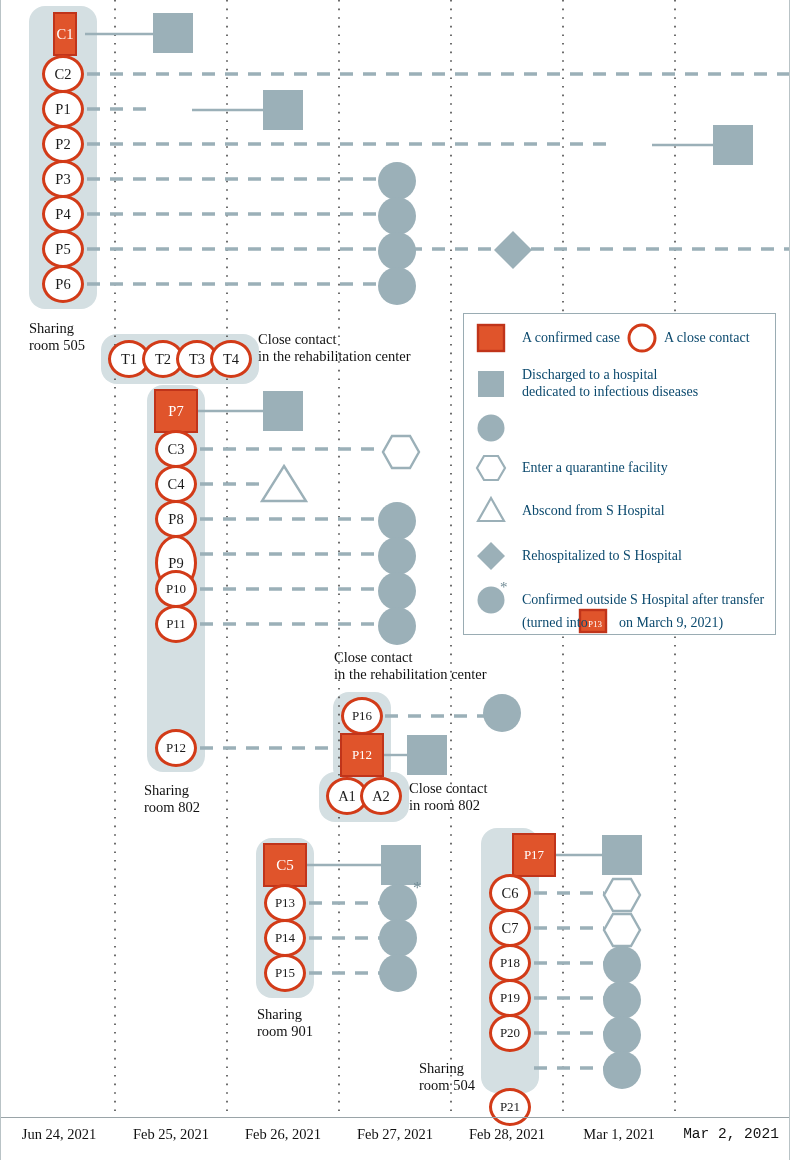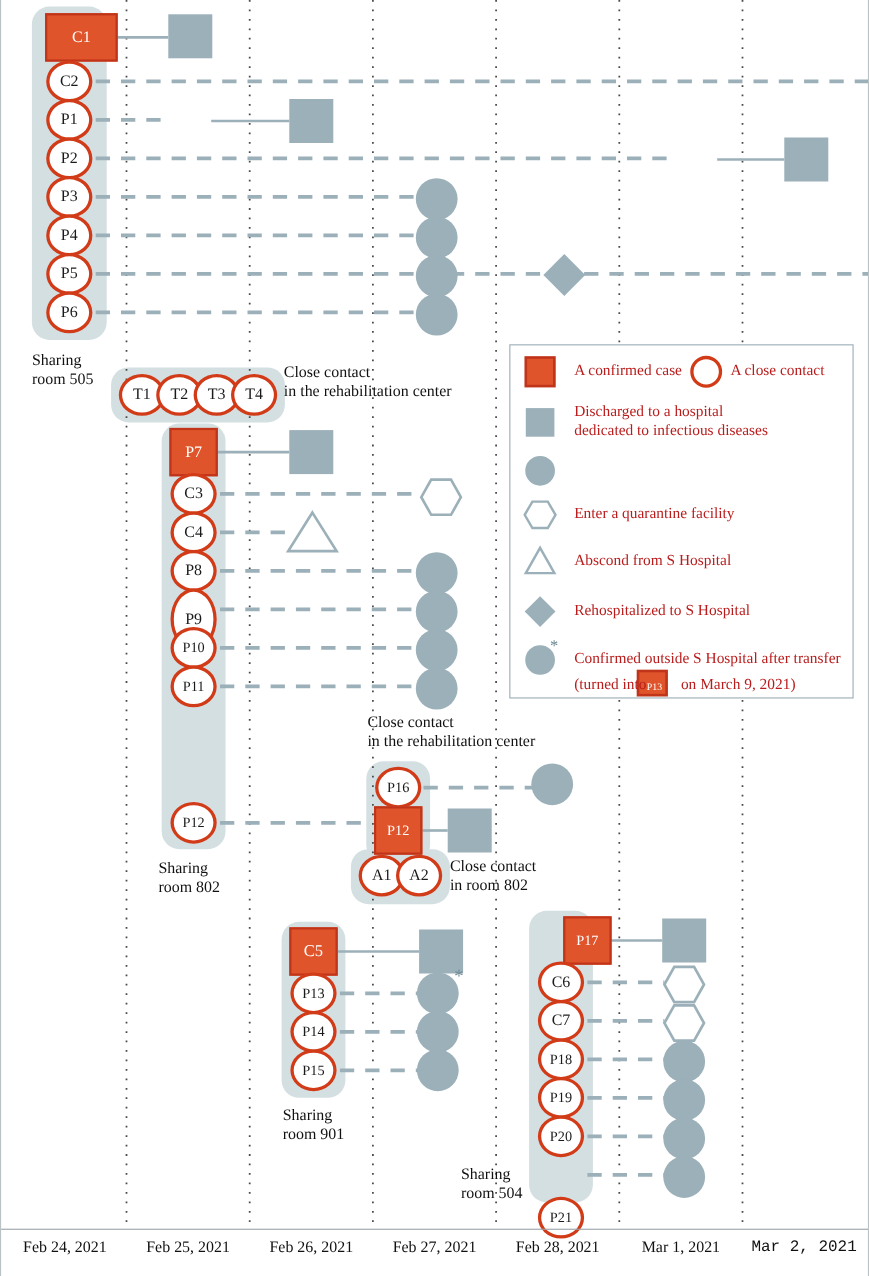--- a/index.html
+++ b/index.html
@@ -14,21 +14,21 @@
   .node.case{background:#e0542b;border:2px solid #c0341a;color:#fff;}
   .node.contact{background:#fff;border:3px solid #d23b18;border-radius:50%;color:#1a1a1a;}
 
   
   .lbl{position:absolute;font-family:"Liberation Serif",serif;color:#111;
        font-size:14.5px;line-height:17px;white-space:pre;}
 
   
   #legend{position:absolute;left:462px;top:313px;width:313px;height:322px;
           background:#fff;border:1.5px solid #9aacb3;box-sizing:border-box;}
-  .lgrow{position:absolute;font-size:14px;line-height:17px;color:#b91c1c;white-space:pre;}
+  .lgrow{position:absolute;font-size:14px;line-height:17px;color:#0c4a6e;white-space:pre;}
 
   
   #axisline{position:absolute;left:0;top:1117px;width:790px;height:0;
             border-top:1.6px solid #9aa4a8;}
   .datelbl{position:absolute;top:1126px;font-size:14.5px;color:#111;
            text-align:center;white-space:nowrap;}
 </style>
 </head>
 <body>
 
@@ -169,21 +169,21 @@
     <div class="lgrow" style="left:58px;top:145px;">Enter a quarantine facility</div>
     <div class="lgrow" style="left:58px;top:188px;">Abscond from S Hospital</div>
     <div class="lgrow" style="left:58px;top:233px;">Rehospitalized to S Hospital</div>
     <div class="lgrow" style="left:58px;top:277px;">Confirmed outside S Hospital after transfer</div>
     <div class="lgrow" style="left:58px;top:300px;">(turned into</div>
     <div class="lgrow" style="left:118px;top:302px;width:26px;text-align:center;color:#fff;font-size:9px;">P13</div>
     <div class="lgrow" style="left:155px;top:300px;">on March 9, 2021)</div>
   </div>
 
   <div id="nodes">
-      <div class="node case" style="left: 40px; top: 12px; width: 66px; height: 44px; font-size: 14.5px;">C1</div>
+      <div class="node case" style="left: 52px; top: 12px; width: 24px; height: 44px; font-size: 14.5px;">C1</div>
       <div class="node contact" style="left: 41px; top: 55px; width: 42px; height: 38px; font-size: 14.5px;">C2</div>
       <div class="node contact" style="left: 41px; top: 90px; width: 42px; height: 38px; font-size: 14.5px;">P1</div>
       <div class="node contact" style="left: 41px; top: 125px; width: 42px; height: 38px; font-size: 14.5px;">P2</div>
       <div class="node contact" style="left: 41px; top: 160px; width: 42px; height: 38px; font-size: 14.5px;">P3</div>
       <div class="node contact" style="left: 41px; top: 195px; width: 42px; height: 38px; font-size: 14.5px;">P4</div>
       <div class="node contact" style="left: 41px; top: 230px; width: 42px; height: 38px; font-size: 14.5px;">P5</div>
       <div class="node contact" style="left: 41px; top: 265px; width: 42px; height: 38px; font-size: 14.5px;">P6</div>
       <div class="node contact" style="left: 107px; top: 340px; width: 42px; height: 38px; font-size: 14.5px;">T1</div>
       <div class="node contact" style="left: 141px; top: 340px; width: 42px; height: 38px; font-size: 14.5px;">T2</div>
       <div class="node contact" style="left: 175px; top: 340px; width: 42px; height: 38px; font-size: 14.5px;">T3</div>
@@ -225,21 +225,21 @@
       <div class="lbl" style="left: 408px; top: 780px;">Close contact
 in room 802</div>
       <div class="lbl" style="left: 256px; top: 1006px;">Sharing
 room 901</div>
       <div class="lbl" style="left: 418px; top: 1060px;">Sharing
 room 504</div>
     </div>
 
   <div id="axisline"></div>
   <div id="dates">
-      <div class="datelbl" style="left: 6px; width: 104px;">Feb 24, 2021</div>
+      <div class="datelbl" style="left: 6px; width: 104px;">Jun 24, 2021</div>
       <div class="datelbl" style="left: 118px; width: 104px;">Feb 25, 2021</div>
       <div class="datelbl" style="left: 230px; width: 104px;">Feb 26, 2021</div>
       <div class="datelbl" style="left: 342px; width: 104px;">Feb 27, 2021</div>
       <div class="datelbl" style="left: 454px; width: 104px;">Feb 28, 2021</div>
       <div class="datelbl" style="left: 566px; width: 104px;">Mar 1, 2021</div>
       <div class="datelbl" style="left: 678px; width: 104px; font-family: Liberation Mono, monospace;">Mar 2, 2021</div>
     </div>
 
 </div>
 

